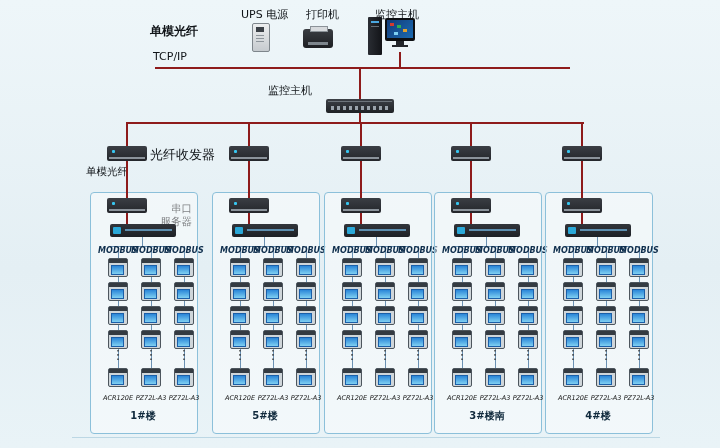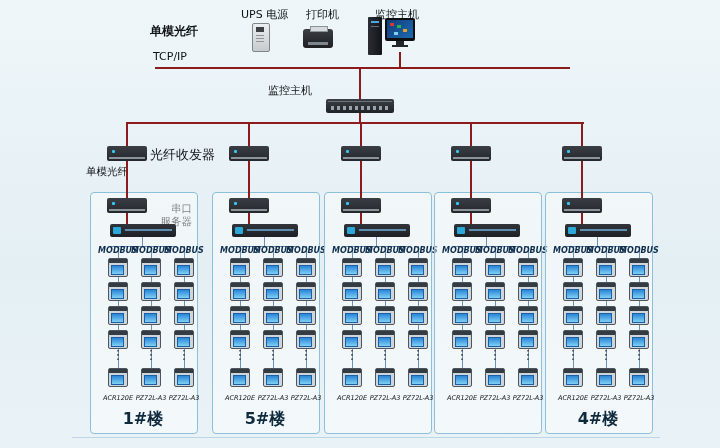--- a/index.html
+++ b/index.html
@@ -66,21 +66,21 @@
   .meter{position:absolute; left:-10px; width:20px; height:19px; box-sizing:border-box;
     background:#cfd6da; border:1px solid #4d565e; border-radius:2px;}
   .meter::before{content:""; position:absolute; left:0; top:0; right:0; height:4px; background:#343b42;}
   .meter::after{content:""; position:absolute; left:2px; top:6px; width:11px; height:8px;
     background:linear-gradient(180deg,#2a86d8,#7fd0f2); border:1px solid #1b5fa8;}
   .dots{position:absolute; top:199px; left:0; transform:translateX(-50%);
     font-size:13px; line-height:20px; color:#333;}
   .model{position:absolute; top:248px; left:0; transform:translateX(-50%);
     font-size:6.5px; color:#111; white-space:nowrap;}
   .building{position:absolute; top:263px; left:0; width:100%; text-align:center;
-    font-size:16px; font-weight:600; color:#102a3d;}
+    font-size:10px; font-weight:600; color:#102a3d;}
 
   #serial-label{left:150px; top:202px; width:42px; text-align:right; font-size:10.5px; line-height:13px;}
   #serial-label span{display:block;text-align:right;}
   #bottom-rule{position:absolute; left:72px; top:437px; width:588px; height:1px; background:#bcd7e4;}
 </style>
 </head>
 <body>
 
 <div id="stage">
 
@@ -296,20 +296,21 @@
             <div class="modbus">MODBUS</div>
             <div class="meter" style="top:112px"></div>
             <div class="meter" style="top:136px"></div>
             <div class="meter" style="top:160px"></div>
             <div class="meter" style="top:184px"></div>
             <div class="dots">⋮</div>
             <div class="meter" style="top:222px"></div>
             <div class="model">PZ72L-A3</div>
           </div>
         </div>
+    <div class="building">3#楼南</div>
   </div>
       <div class="group" style="left: 545px;">
     <div class="gbox"></div>
     <div class="vline red drop"></div>
     <div class="transceiver"></div>
     <div class="vline red fiberline"></div>
     <div class="transceiver rx"></div>
     <div class="vline red rx2srv"></div>
     <div class="server"></div>
     <div class="vline blue srv2bus"></div>

